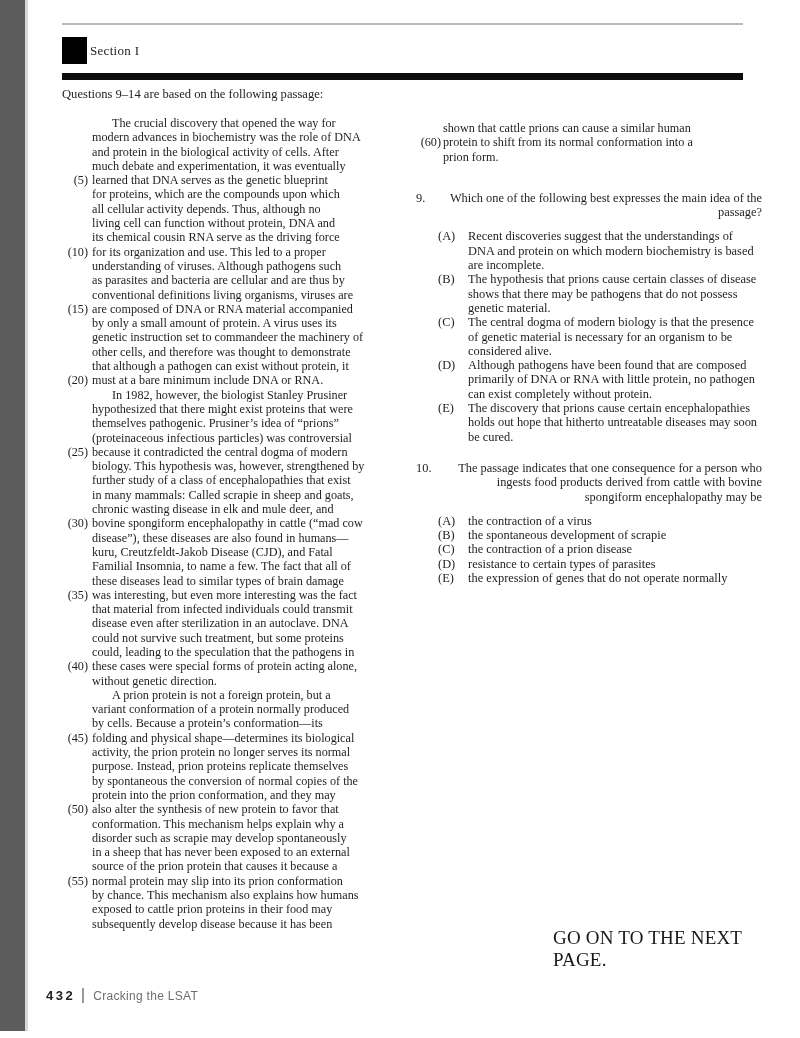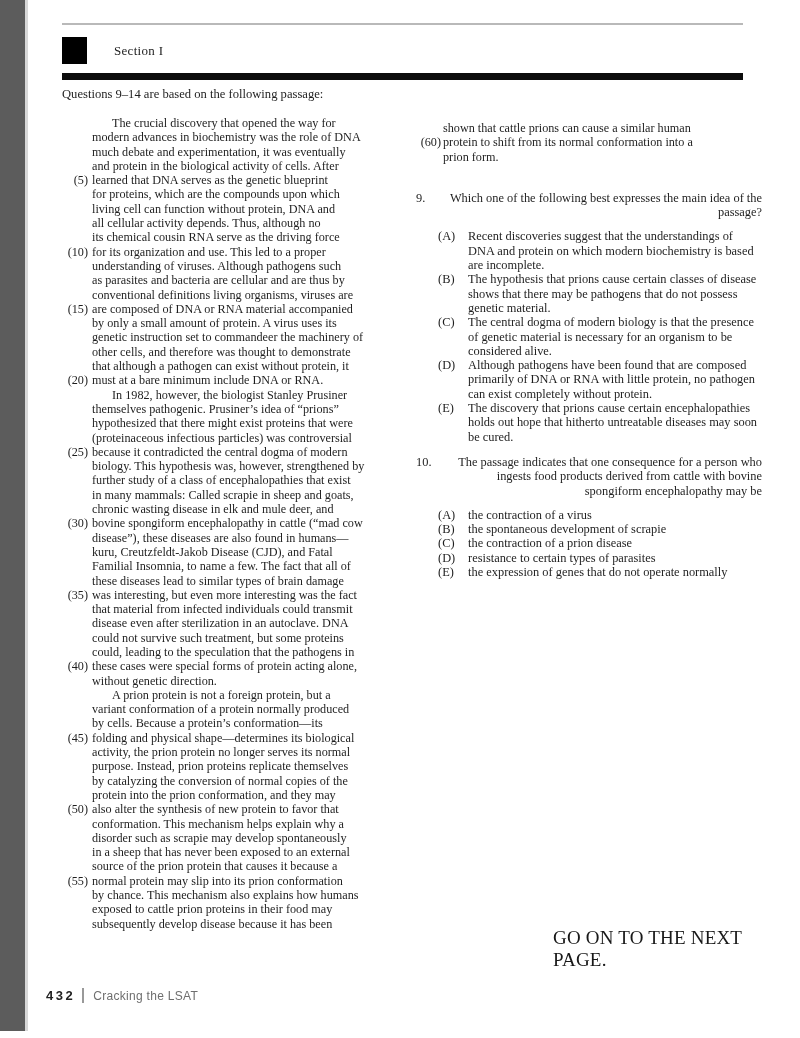--- a/index.html
+++ b/index.html
@@ -4,38 +4,38 @@
 <style>
   * { margin:0; padding:0; box-sizing:border-box; }
   html,body { background:#ffffff; }
   .page {
     position:relative; width:800px; height:1038px; background:#ffffff;
     font-family:"Liberation Serif","DejaVu Serif",serif; color:#1e1e1e; overflow:hidden;
   }
   .edge-bar { position:absolute; left:0; top:0; width:28px; height:1031px;
     background:#5c5c5c; border-right:3px solid #d8d8d8; }
   .top-hairline { position:absolute; left:62px; top:23px; width:681px; height:2px; background:#b9b9b9; }
-  .section-head { position:absolute; left:62px; top:37px; display:flex; align-items:center; gap:27px; }
+  .section-head { position:absolute; left:62px; top:37px; display:flex; align-items:center; gap:3px; }
   .sq { width:25px; height:27px; background:#000; }
   .section-label { font-size:13px; letter-spacing:0.3px; }
   .thick-rule { position:absolute; left:62px; top:73px; width:681px; height:7px; background:#0c0c0c; }
   .intro { position:absolute; left:62px; top:87px; font-size:12.6px; }
   .intro .u { }
 
   .left-col { position:absolute; left:62px; top:116px; width:345px; }
   .right-col { position:absolute; left:416px; top:121px; width:346px; }
 
   .pline { display:flex; font-size:12.2px; line-height:14.3px; }
   .pline .lnum { flex:0 0 30px; text-align:right; padding-right:4px; white-space:nowrap; }
   .pline .ltext { flex:0 0 auto; white-space:nowrap; }
   .pline.rline .lnum { flex:0 0 27px; padding-right:2px; }
   .pline.ppara .ltext { text-indent:20px; }
 
   #right-passage { margin-bottom:27px; }
-  .question + .question { margin-top:11px; }
+  .question + .question { margin-top:17px; }
   .qstem { display:flex; font-size:12.4px; line-height:14.3px; margin-bottom:10px; }
   .qnum { flex:0 0 24px; }
   .qtext { flex:1;text-align:right; }
   .choice { display:flex; font-size:12.4px; line-height:14.3px; }
   .cletter { flex:0 0 30px; margin-left:22px; }
   .ctext { flex:1; }
 
   .go-on { position:absolute; left:553px; top:927px; font-size:19px; letter-spacing:0.2px; color:#181818; }
 
   .footer { position:absolute; left:46px; top:988px; display:flex; align-items:center;
@@ -64,41 +64,41 @@
       <div class="pline ppara">
         <span class="lnum"></span>
         <span class="ltext">The crucial discovery that opened the way for</span>
       </div>
       <div class="pline">
         <span class="lnum"></span>
         <span class="ltext">modern advances in biochemistry was the role of DNA</span>
       </div>
       <div class="pline">
         <span class="lnum"></span>
+        <span class="ltext">and protein in the biological activity of cells. After</span>
+      </div>
+      <div class="pline">
+        <span class="lnum"></span>
         <span class="ltext">much debate and experimentation, it was eventually</span>
-      </div>
-      <div class="pline">
-        <span class="lnum"></span>
-        <span class="ltext">and protein in the biological activity of cells. After</span>
       </div>
       <div class="pline">
         <span class="lnum">(5)</span>
         <span class="ltext">learned that DNA serves as the genetic blueprint</span>
       </div>
       <div class="pline">
         <span class="lnum"></span>
         <span class="ltext">for proteins, which are the compounds upon which</span>
       </div>
       <div class="pline">
         <span class="lnum"></span>
+        <span class="ltext">all cellular activity depends. Thus, although no</span>
+      </div>
+      <div class="pline">
+        <span class="lnum"></span>
         <span class="ltext">living cell can function without protein, DNA and</span>
-      </div>
-      <div class="pline">
-        <span class="lnum"></span>
-        <span class="ltext">all cellular activity depends. Thus, although no</span>
       </div>
       <div class="pline">
         <span class="lnum"></span>
         <span class="ltext">its chemical cousin RNA serve as the driving force</span>
       </div>
       <div class="pline">
         <span class="lnum">(10)</span>
         <span class="ltext">for its organization and use. This led to a proper</span>
       </div>
       <div class="pline">
@@ -139,25 +139,25 @@
       <div class="pline">
         <span class="lnum">(20)</span>
         <span class="ltext">must at a bare minimum include DNA or RNA.</span>
       </div>
       <div class="pline ppara">
         <span class="lnum"></span>
         <span class="ltext">In 1982, however, the biologist Stanley Prusiner</span>
       </div>
       <div class="pline">
         <span class="lnum"></span>
+        <span class="ltext">hypothesized that there might exist proteins that were</span>
+      </div>
+      <div class="pline">
+        <span class="lnum"></span>
         <span class="ltext">themselves pathogenic. Prusiner’s idea of “prions”</span>
-      </div>
-      <div class="pline">
-        <span class="lnum"></span>
-        <span class="ltext">hypothesized that there might exist proteins that were</span>
       </div>
       <div class="pline">
         <span class="lnum"></span>
         <span class="ltext">(proteinaceous infectious particles) was controversial</span>
       </div>
       <div class="pline">
         <span class="lnum">(25)</span>
         <span class="ltext">because it contradicted the central dogma of modern</span>
       </div>
       <div class="pline">
@@ -243,21 +243,21 @@
       <div class="pline">
         <span class="lnum"></span>
         <span class="ltext">activity, the prion protein no longer serves its normal</span>
       </div>
       <div class="pline">
         <span class="lnum"></span>
         <span class="ltext">purpose. Instead, prion proteins replicate themselves</span>
       </div>
       <div class="pline">
         <span class="lnum"></span>
-        <span class="ltext">by catalyzing the conversion of normal copies of the</span>
+        <span class="ltext">by spontaneous the conversion of normal copies of the</span>
       </div>
       <div class="pline">
         <span class="lnum"></span>
         <span class="ltext">protein into the prion conformation, and they may</span>
       </div>
       <div class="pline">
         <span class="lnum">(50)</span>
         <span class="ltext">also alter the synthesis of new protein to favor that</span>
       </div>
       <div class="pline">

